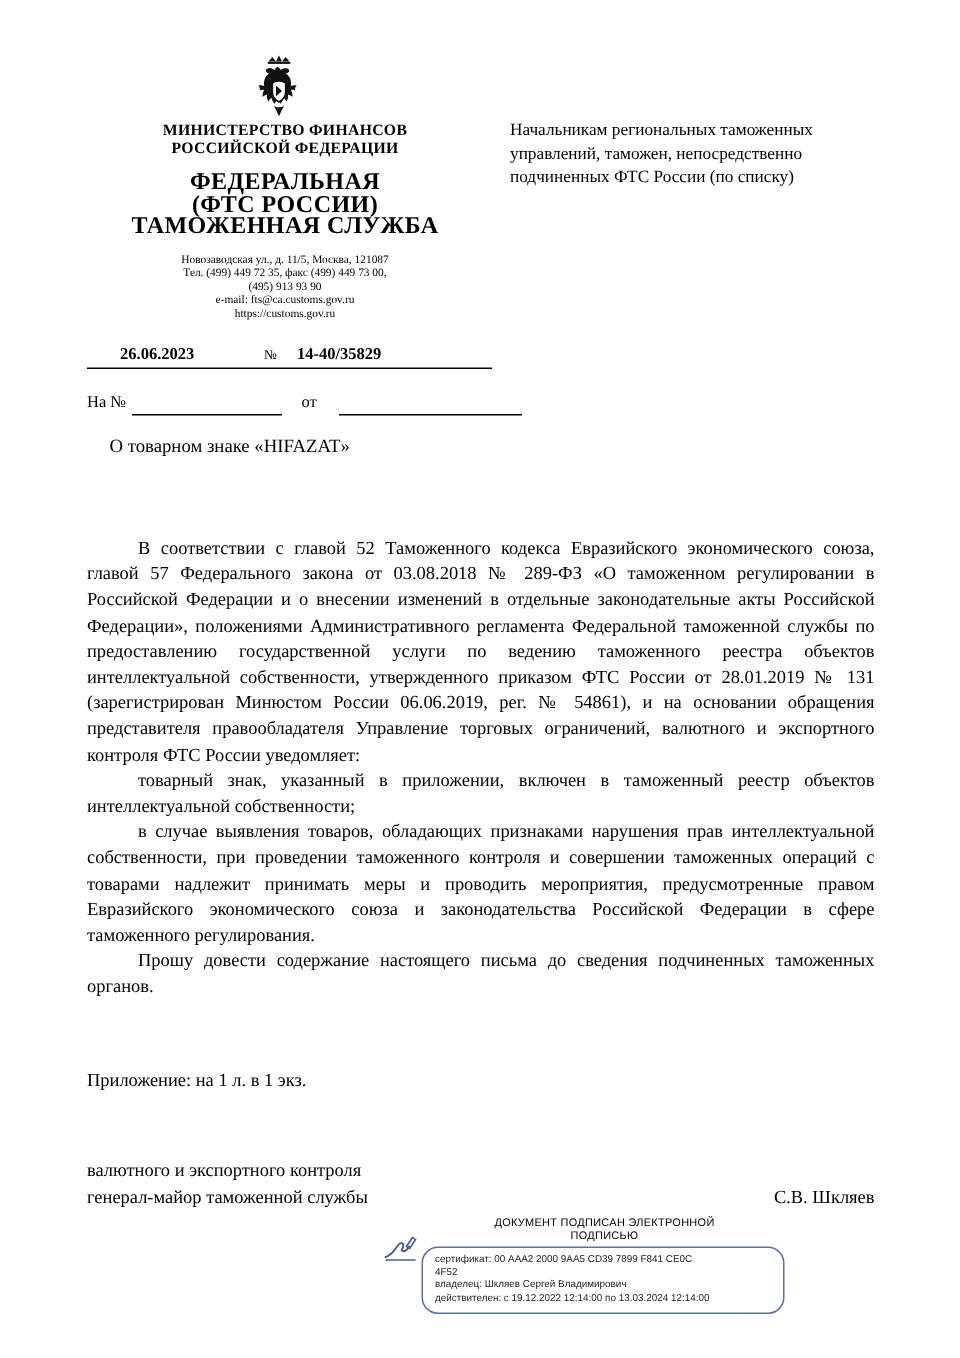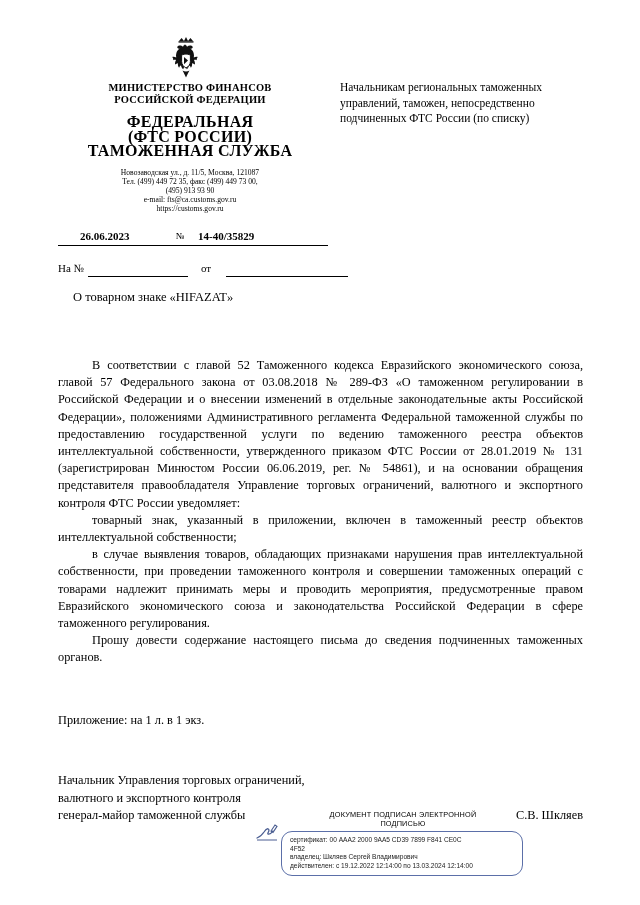--- a/index.html
+++ b/index.html
@@ -302,21 +302,20 @@
   <div class="body-text">
     <p>В соответствии с главой 52 Таможенного кодекса Евразийского экономического союза, главой 57 Федерального закона от 03.08.2018 № 289-ФЗ «О таможенном регулировании в Российской Федерации и о внесении изменений в отдельные законодательные акты Российской Федерации», положениями Административного регламента Федеральной таможенной службы по предоставлению государственной услуги по ведению таможенного реестра объектов интеллектуальной собственности, утвержденного приказом ФТС России от 28.01.2019 № 131 (зарегистрирован Минюстом России 06.06.2019, рег. № 54861), и на основании обращения представителя правообладателя Управление торговых ограничений, валютного и экспортного контроля ФТС России уведомляет:</p>
     <p>товарный знак, указанный в приложении, включен в таможенный реестр объектов интеллектуальной собственности;</p>
     <p>в случае выявления товаров, обладающих признаками нарушения прав интеллектуальной собственности, при проведении таможенного контроля и совершении таможенных операций с товарами надлежит принимать меры и проводить мероприятия, предусмотренные правом Евразийского экономического союза и законодательства Российской Федерации в сфере таможенного регулирования.</p>
     <p>Прошу довести содержание настоящего письма до сведения подчиненных таможенных органов.</p>
   </div>
 
   <div class="attach">Приложение: на 1 л. в 1 экз.</div>
 
   <div class="signature">
-    <div>Начальник Управления торговых ограничений,</div>
     <div>валютного и экспортного контроля</div>
     <div class="sig-row">
       <span>генерал-майор таможенной службы</span>
       <span class="sig-name">С.В. Шкляев</span>
     </div>
   </div>
 
   <div class="stamp">
     <div class="stamp-icon">
       <svg viewBox="0 0 24 24" width="24" height="24" aria-hidden="true">

